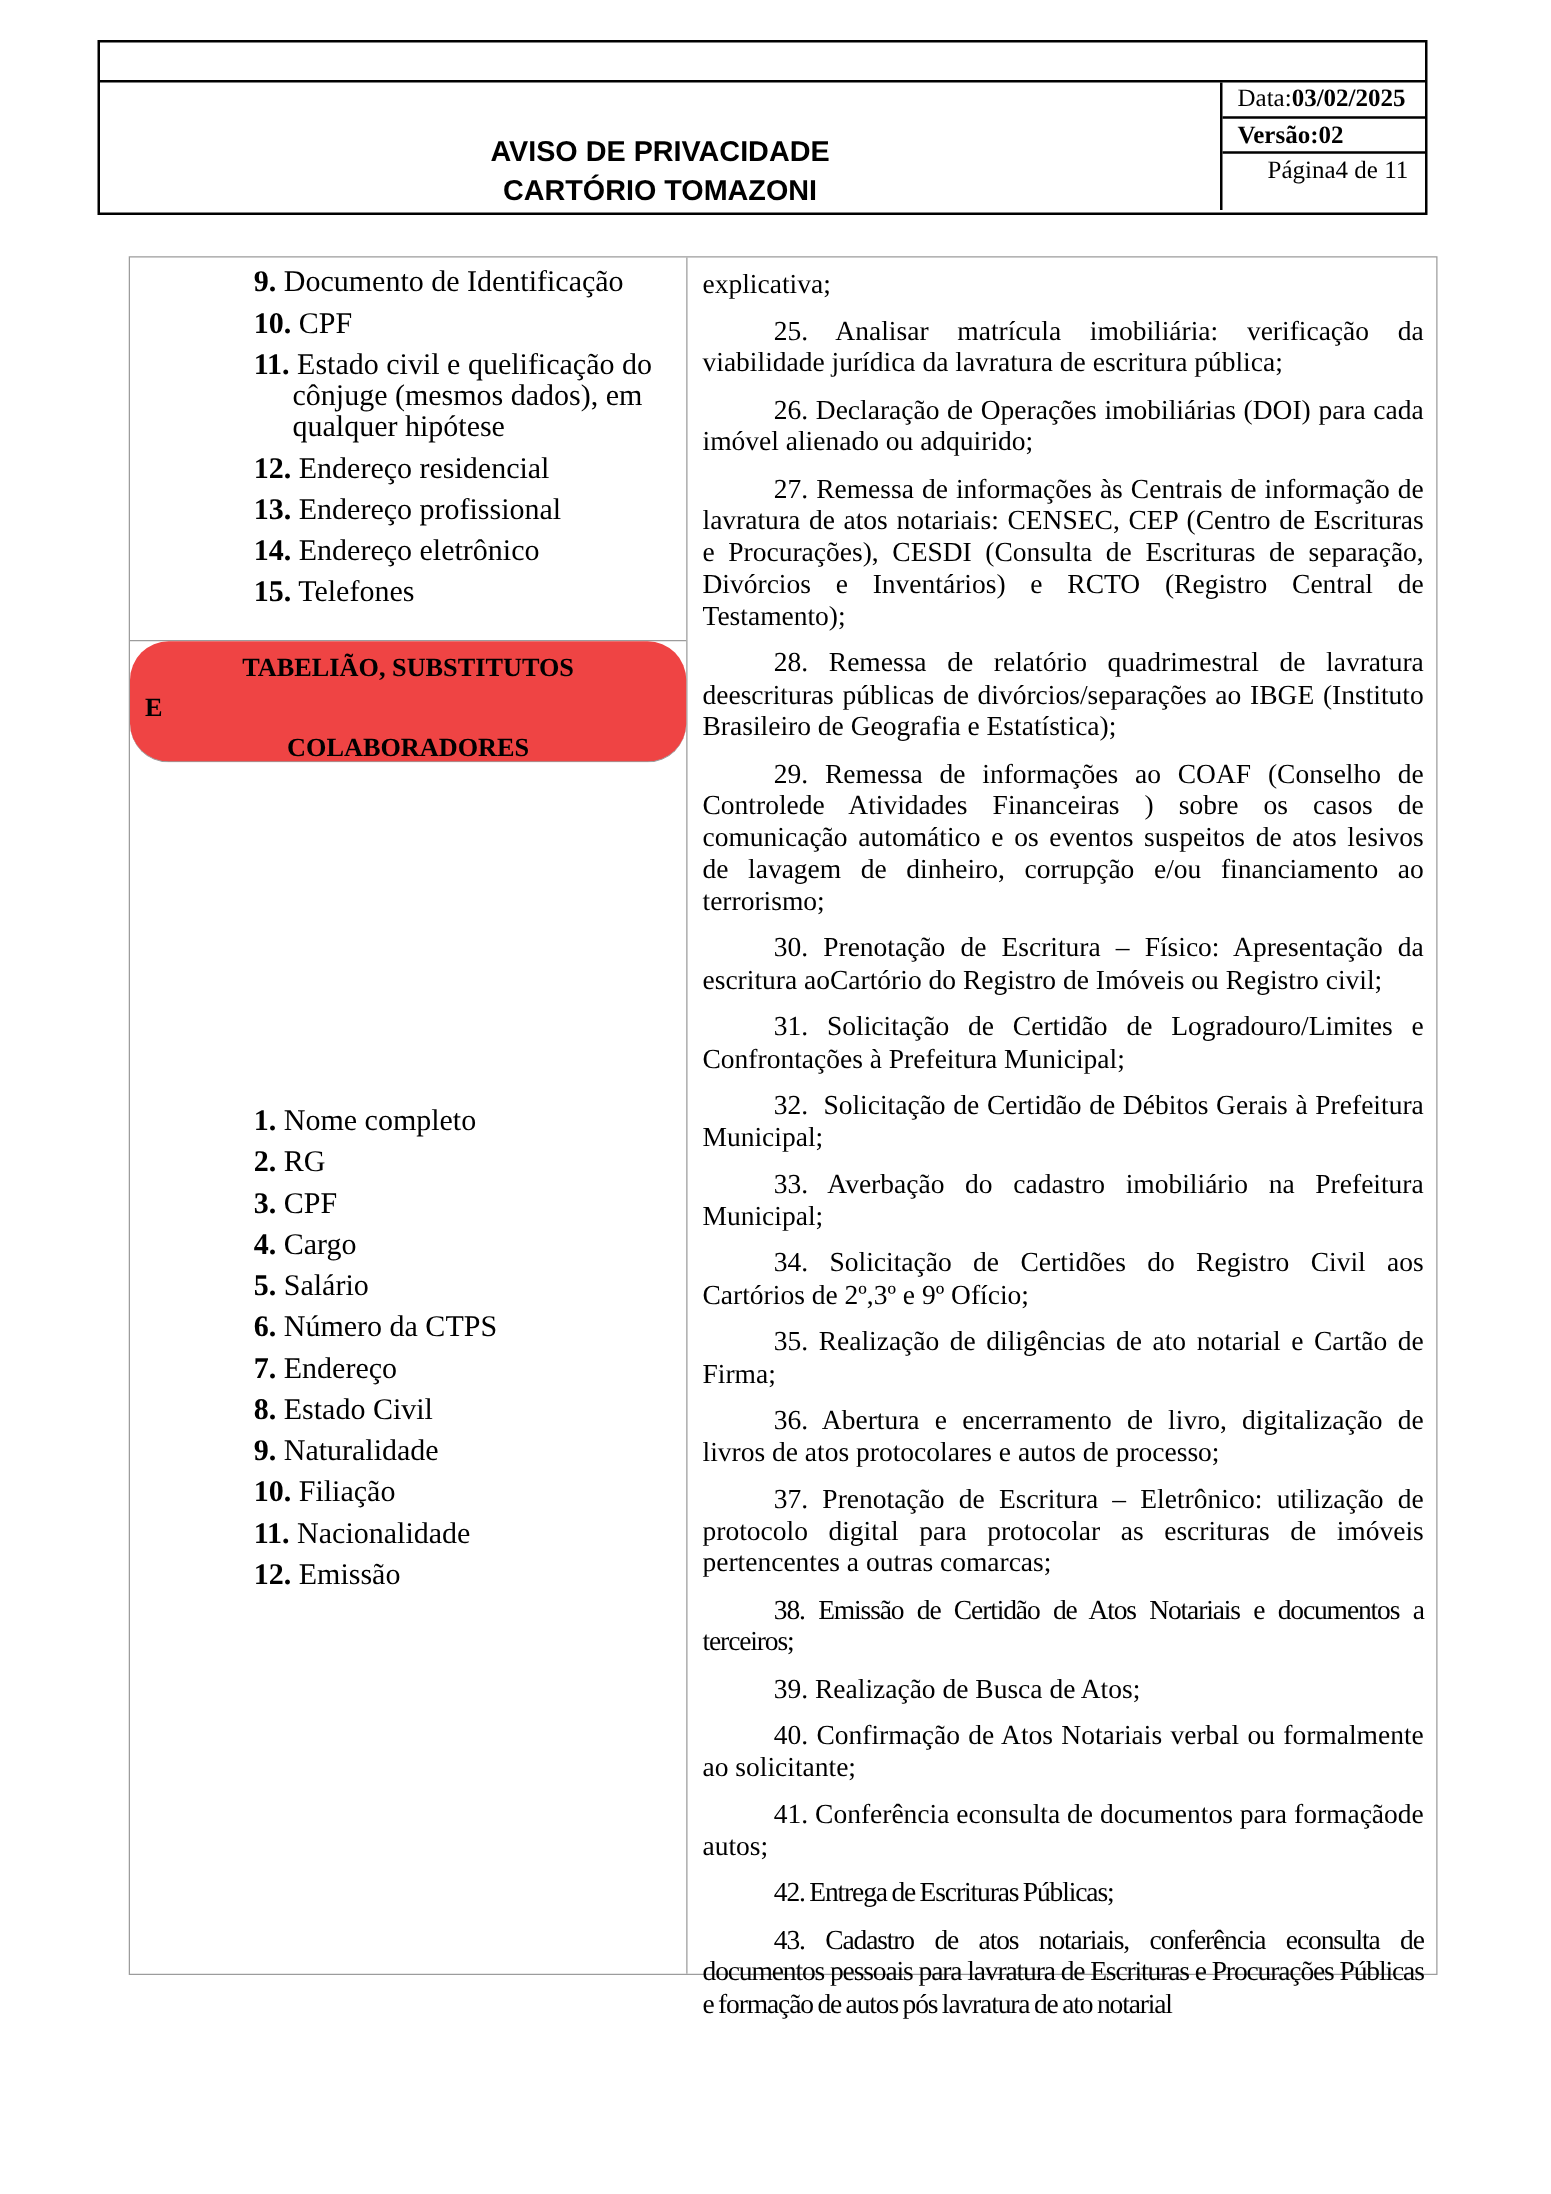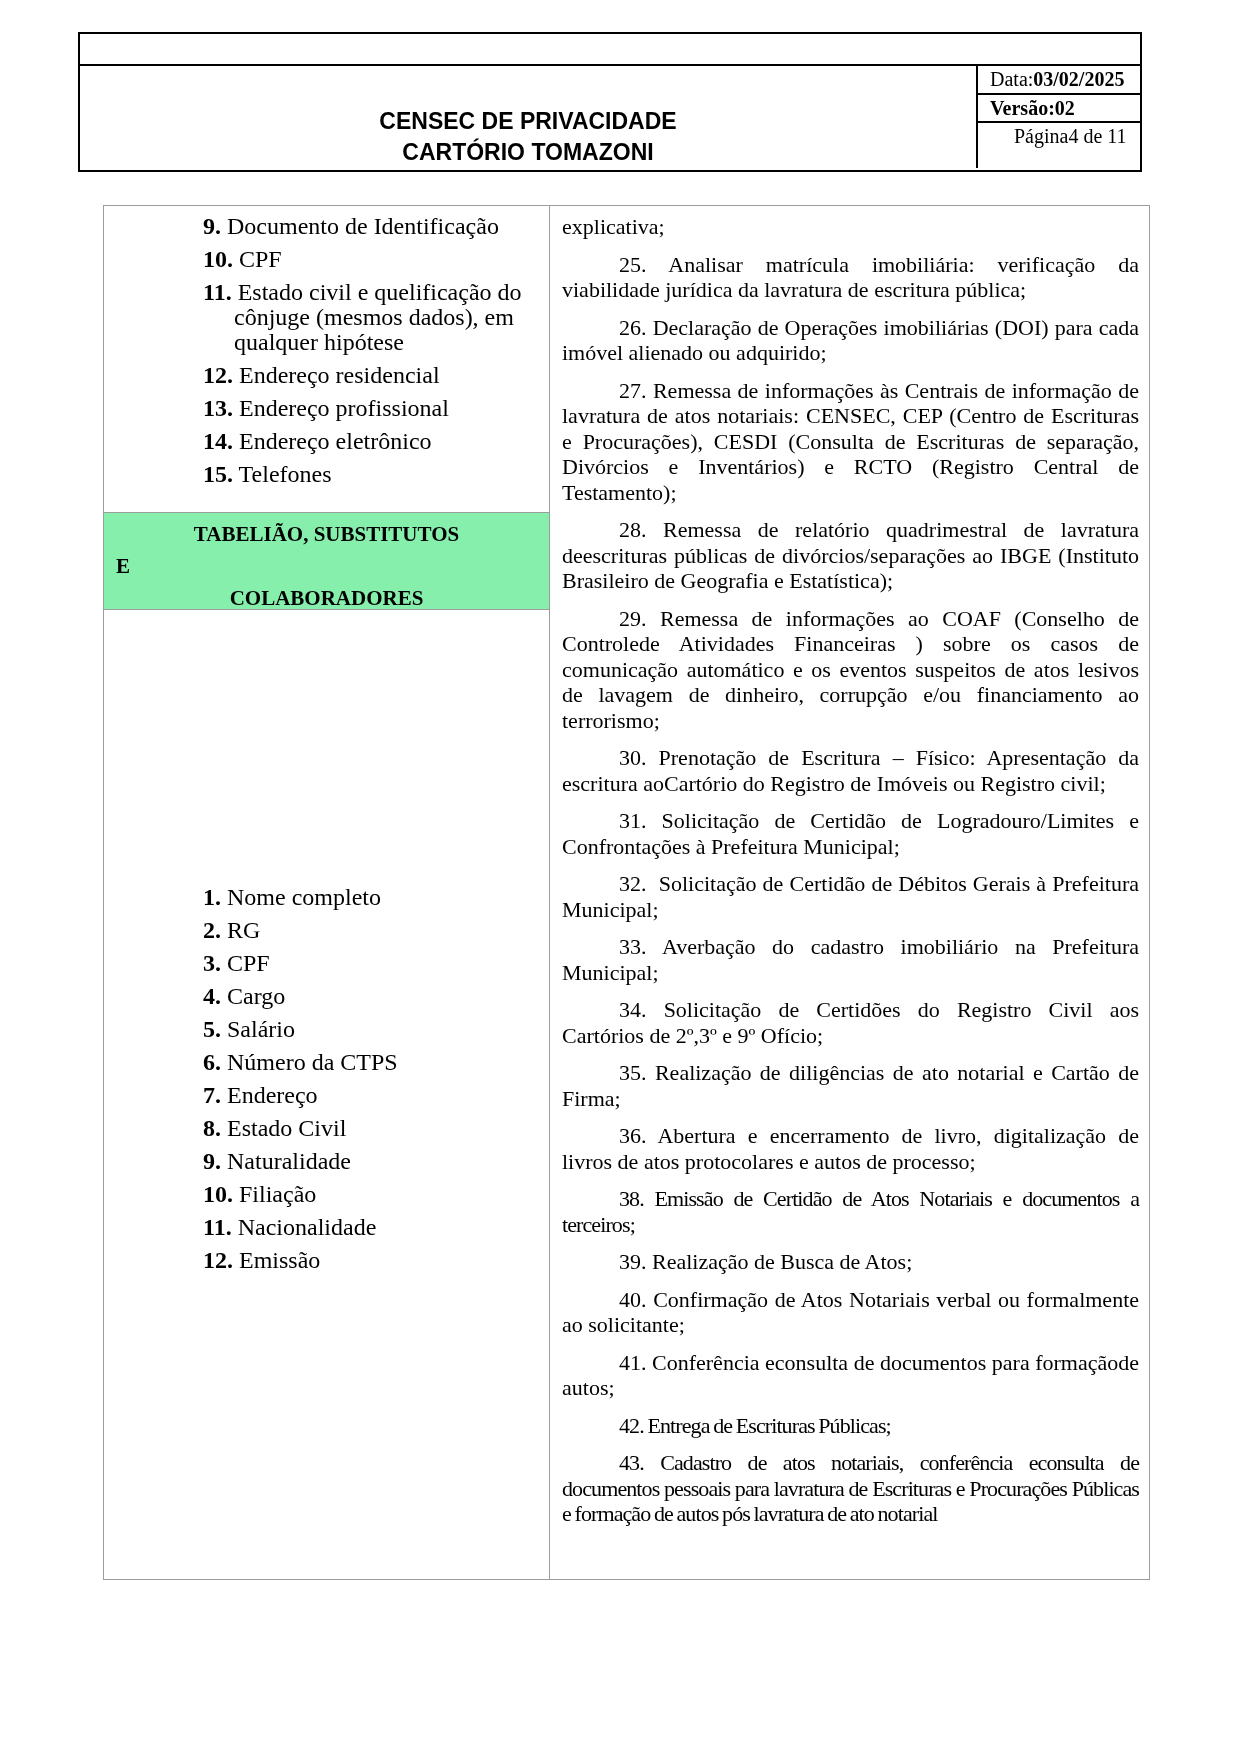--- a/index.html
+++ b/index.html
@@ -48,21 +48,21 @@
 </style>
 </head>
 <body>
 
 <div class="page">
 
   <div class="header-table">
     <div class="header-top-row"></div>
     <div class="header-bottom">
       <div class="title-cell">
-        <div class="title-line">CENSEC DE PRIVACIDADE</div>
+        <div class="title-line">AVISO DE PRIVACIDADE</div>
         <div class="title-line">CARTÓRIO TOMAZONI</div>
       </div>
       <div class="header-right">
         <div class="hcell cell-data"><span>Data:</span><span class="bold">03/02/2025</span></div>
         <div class="hcell cell-versao">Versão:02</div>
         <div class="hcell cell-pagina">Página4 de 11</div>
       </div>
     </div>
   </div>
 
@@ -75,21 +75,21 @@
           <li><b>9.</b> <span>Documento de Identificação</span></li>
           <li><b>10.</b> <span>CPF</span></li>
           <li><b>11.</b> <span>Estado civil e quelificação do cônjuge (mesmos dados), em qualquer hipótese</span></li>
           <li><b>12.</b> <span>Endereço residencial</span></li>
           <li><b>13.</b> <span>Endereço profissional</span></li>
           <li><b>14.</b> <span>Endereço eletrônico</span></li>
           <li><b>15.</b> <span>Telefones</span></li>
         </ul>
       </div>
 
-      <div class="row-b" style="background:#86efac;">
+      <div class="row-b" style="background:#ef4444;border-radius:31px;">
         <div class="section-line">TABELIÃO, SUBSTITUTOS</div>
         <div class="section-line left">E</div>
         <div class="section-line">COLABORADORES</div>
       </div>
 
       <div class="row-c">
         <ul class="numlist">
           <li><b>1.</b> <span>Nome completo</span></li>
           <li><b>2.</b> <span>RG</span></li>
           <li><b>3.</b> <span>CPF</span></li>
@@ -113,20 +113,21 @@
       <p><span>27.</span> <span>Remessa de informações às Centrais de informação de lavratura de atos notariais: CENSEC, CEP (Centro de Escrituras e Procurações), CESDI (Consulta de Escrituras de separação, Divórcios e Inventários) e RCTO (Registro Central de Testamento);</span></p>
       <p><span>28.</span> <span>Remessa de relatório quadrimestral de lavratura deescrituras públicas de divórcios/separações ao IBGE (Instituto Brasileiro de Geografia e Estatística);</span></p>
       <p><span>29.</span> <span>Remessa de informações ao COAF (Conselho de Controlede  Atividades Financeiras ) sobre os casos de comunicação automático e os eventos suspeitos de atos lesivos de lavagem de dinheiro, corrupção e/ou financiamento ao terrorismo;</span></p>
       <p><span>30.</span> <span>Prenotação de Escritura – Físico: Apresentação da escritura aoCartório do Registro de Imóveis ou Registro civil;</span></p>
       <p><span>31.</span> <span>Solicitação de Certidão de Logradouro/Limites e Confrontações à Prefeitura Municipal;</span></p>
       <p><span>32.</span>&nbsp; <span>Solicitação de Certidão de Débitos Gerais à Prefeitura Municipal;</span></p>
       <p><span>33.</span> <span>Averbação do cadastro imobiliário na Prefeitura Municipal;</span></p>
       <p><span>34.</span> <span>Solicitação de Certidões do Registro Civil aos Cartórios de 2º,3º e 9º Ofício;</span></p>
       <p><span>35.</span> <span>Realização de diligências de ato notarial e Cartão de Firma;</span></p>
       <p><span>36.</span> <span>Abertura e encerramento de livro, digitalização de livros de atos protocolares e autos de processo;</span></p>
+      <p><span>37.</span> <span>Prenotação de Escritura – Eletrônico: utilização de protocolo digital para protocolar as escrituras de imóveis pertencentes a outras comarcas;</span></p>
       <p class="condensed"><span>38.</span> <span>Emissão de Certidão de Atos Notariais e documentos a terceiros;</span></p>
       <p><span>39.</span> <span>Realização de Busca de Atos;</span></p>
       <p><span>40.</span> <span>Confirmação de Atos Notariais verbal ou formalmente ao solicitante;</span></p>
       <p><span>41.</span> <span>Conferência econsulta de documentos para formaçãode autos;</span></p>
       <p class="condensed"><span>42.</span> <span>Entrega de Escrituras Públicas;</span></p>
       <p class="condensed"><span>43.</span> <span>Cadastro de atos notariais, conferência econsulta de documentos pessoais para lavratura de Escrituras e Procurações Públicas e formação de autos pós lavratura de ato notarial</span></p>
     </div>
   </div>
 </div>
 

